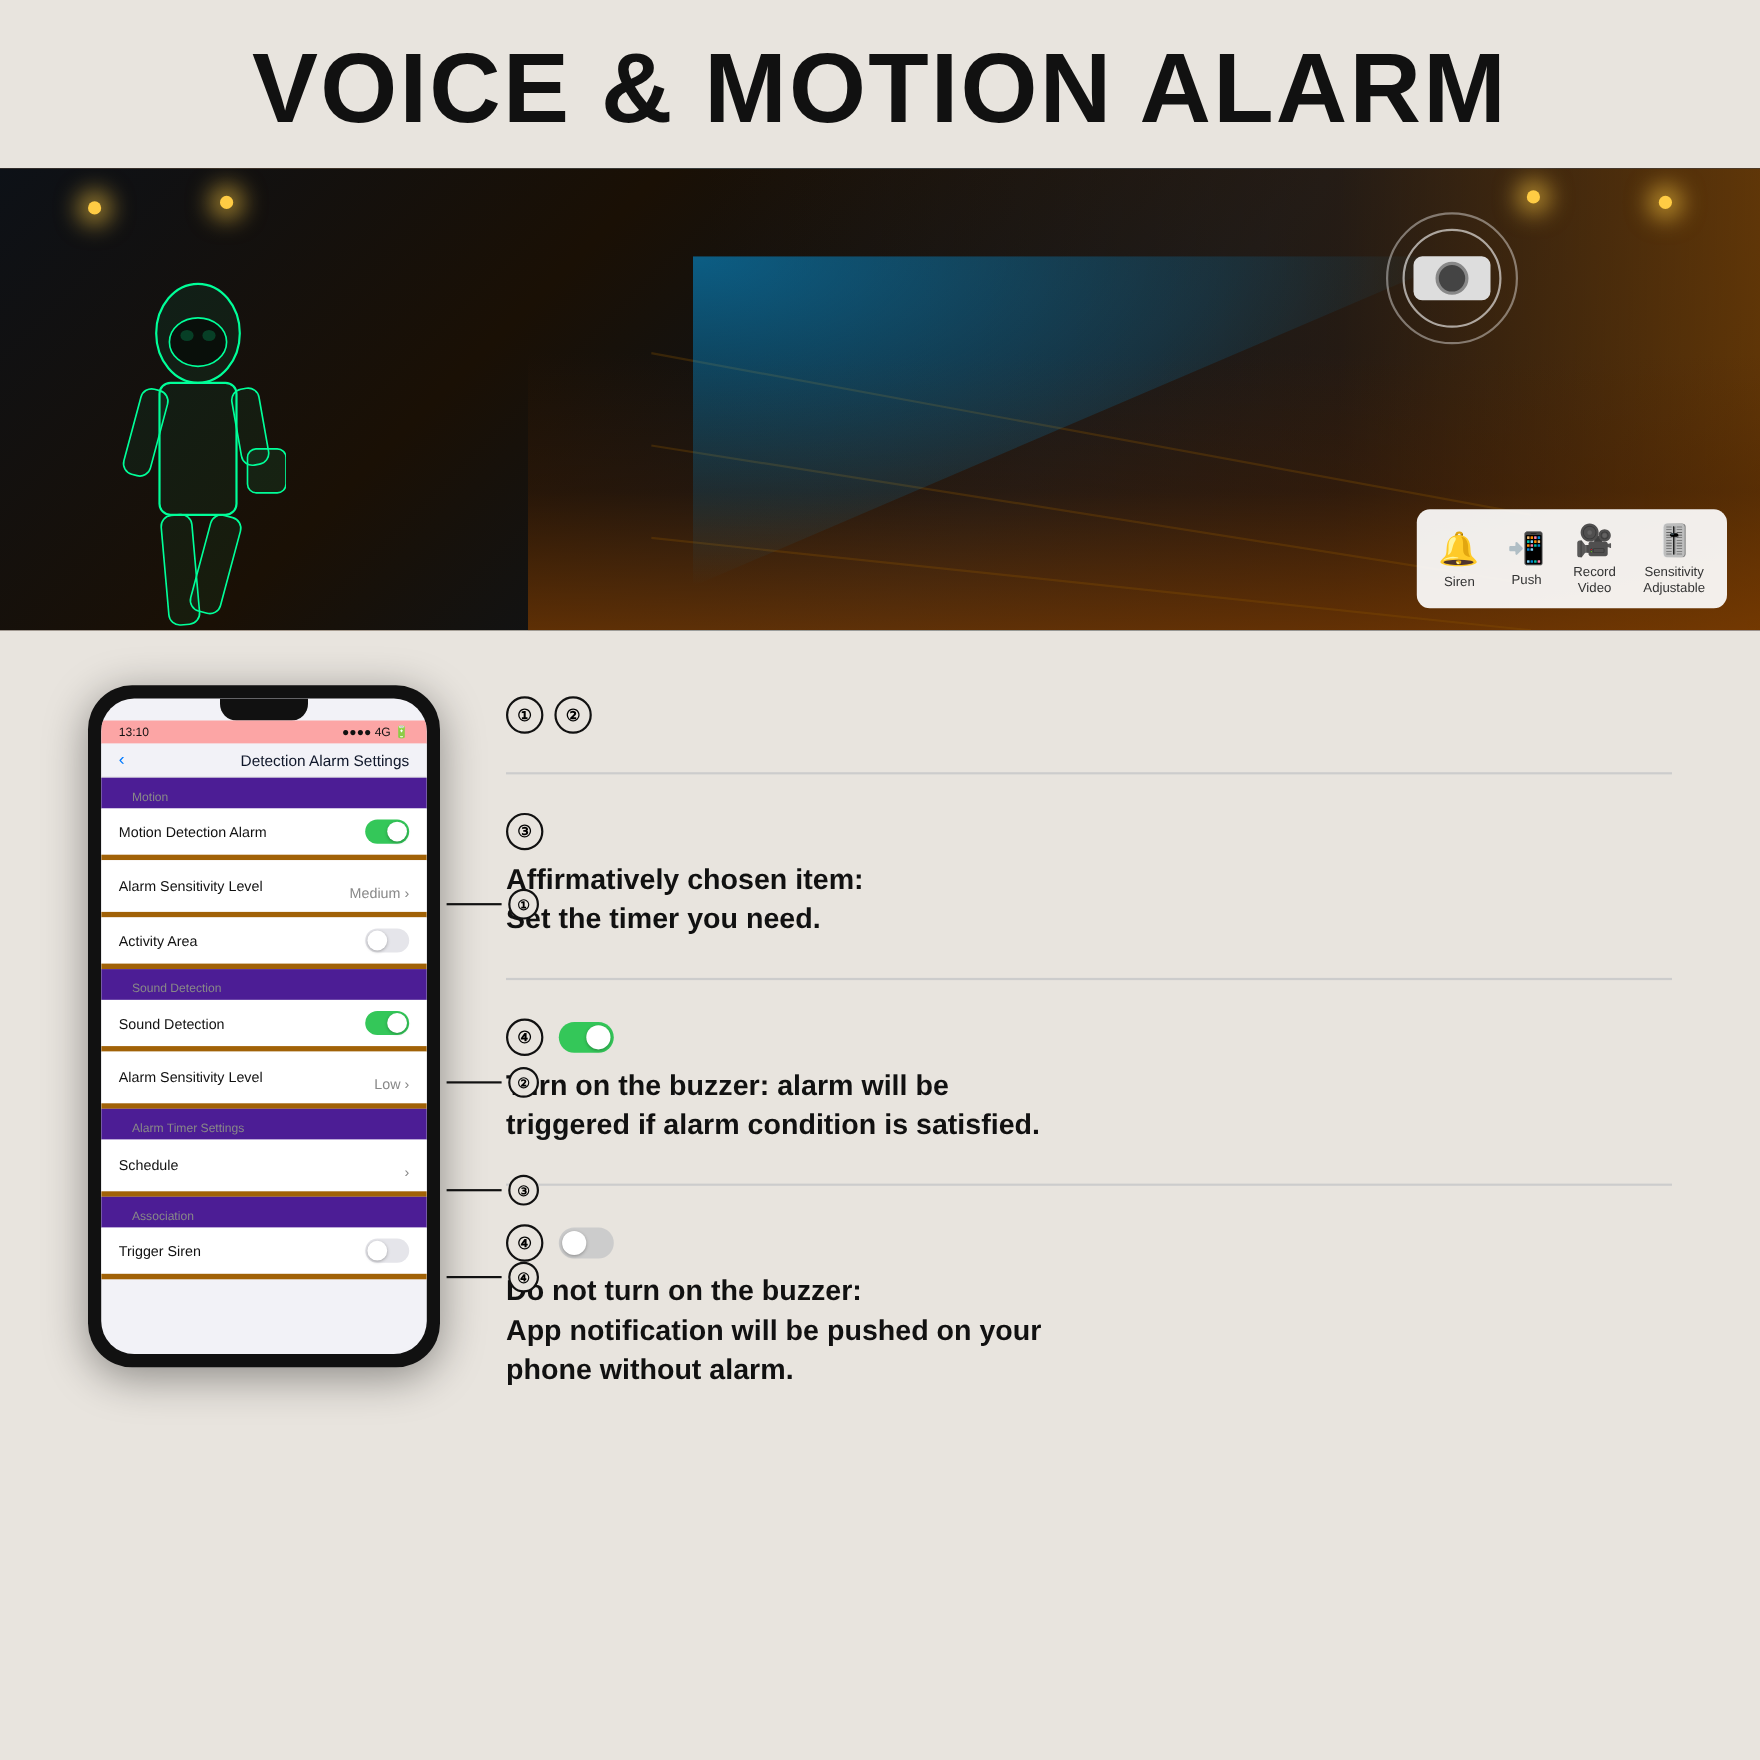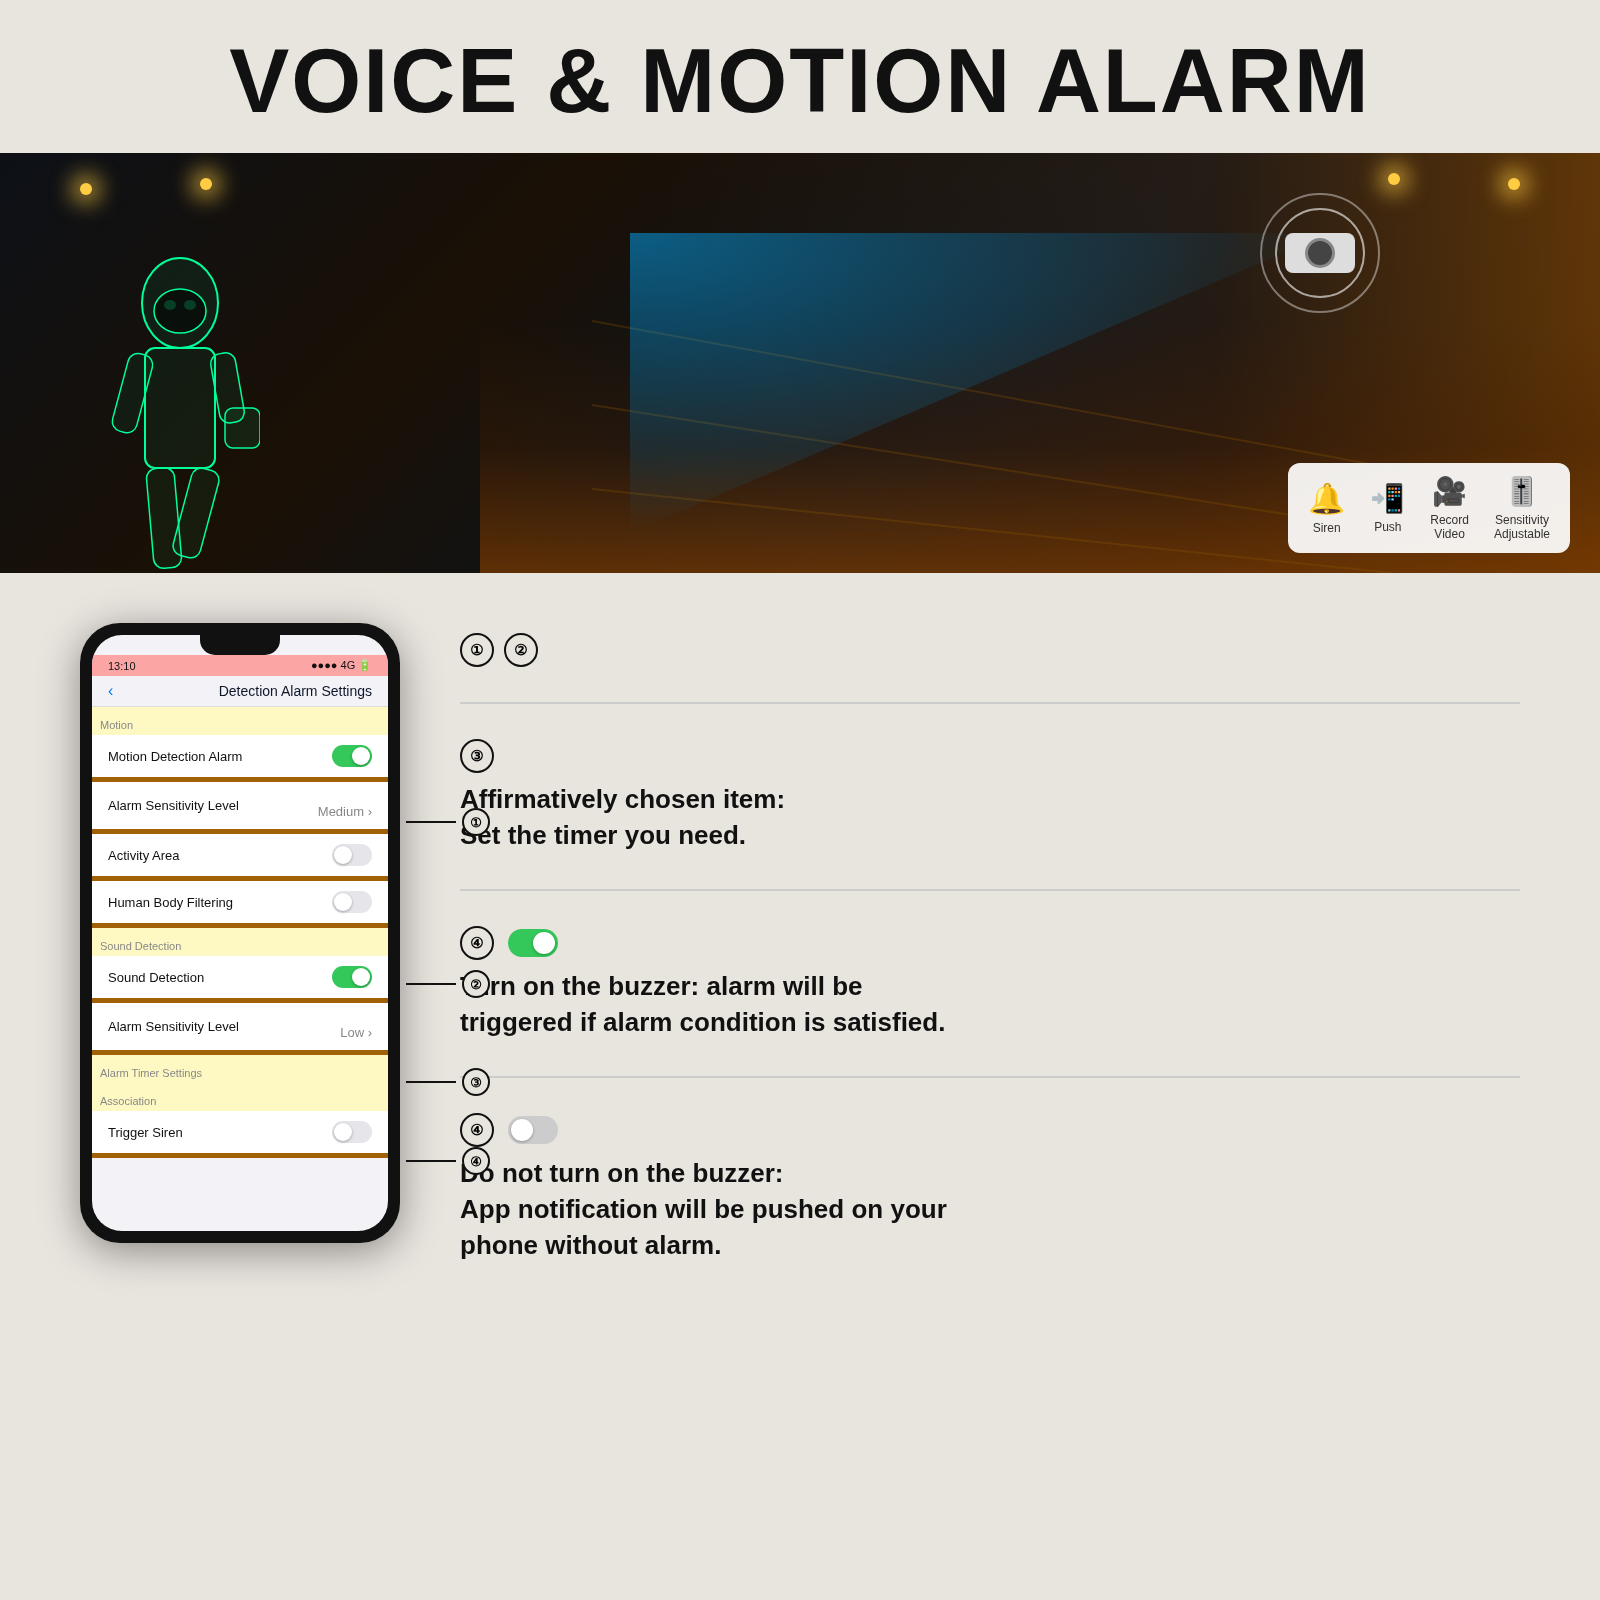--- a/index.html
+++ b/index.html
@@ -181,22 +181,22 @@
       font-weight: 400;
       color: #0f172a;
     }
     
     .phone-settings {
       padding: 0;
     }
     .settings-section-header {
       font-size: 11px;
       color: #888;
-      padding: 12px 8px 4px;
-      background: #fef9c3;
+      padding: 12px 28px 4px;
+      background: #4c1d95;
     }
     .settings-item {
       display: flex;
       align-items: center;
       justify-content: space-between;
       padding: 10px 16px;
       background: #fff;
       border-bottom: 5px solid #a16207;
     }
     .settings-item-label {
@@ -438,36 +438,36 @@
             <div class="toggle on"></div>
           </div>
           <div class="settings-item">
             <span class="settings-item-label">Alarm Sensitivity Level</span>
             <span class="settings-item-value">Medium ›</span>
           </div>
           <div class="settings-item">
             <span class="settings-item-label">Activity Area</span>
             <div class="toggle off"></div>
           </div>
-          <div class="settings-item">
-            <span class="settings-item-label">Human Body Filtering</span>
-            <div class="toggle off"></div>
-          </div>
 
           <div class="settings-section-header">Sound Detection</div>
           <div class="settings-item">
             <span class="settings-item-label">Sound Detection</span>
             <div class="toggle on"></div>
           </div>
           <div class="settings-item">
             <span class="settings-item-label">Alarm Sensitivity Level</span>
             <span class="settings-item-value">Low ›</span>
           </div>
 
           <div class="settings-section-header">Alarm Timer Settings</div>
+          <div class="settings-item">
+            <span class="settings-item-label">Schedule</span>
+            <span class="settings-item-value">›</span>
+          </div>
 
           <div class="settings-section-header">Association</div>
           <div class="settings-item">
             <span class="settings-item-label">Trigger Siren</span>
             <div class="toggle off"></div>
           </div>
         </div>
       </div>
     </div>
 

